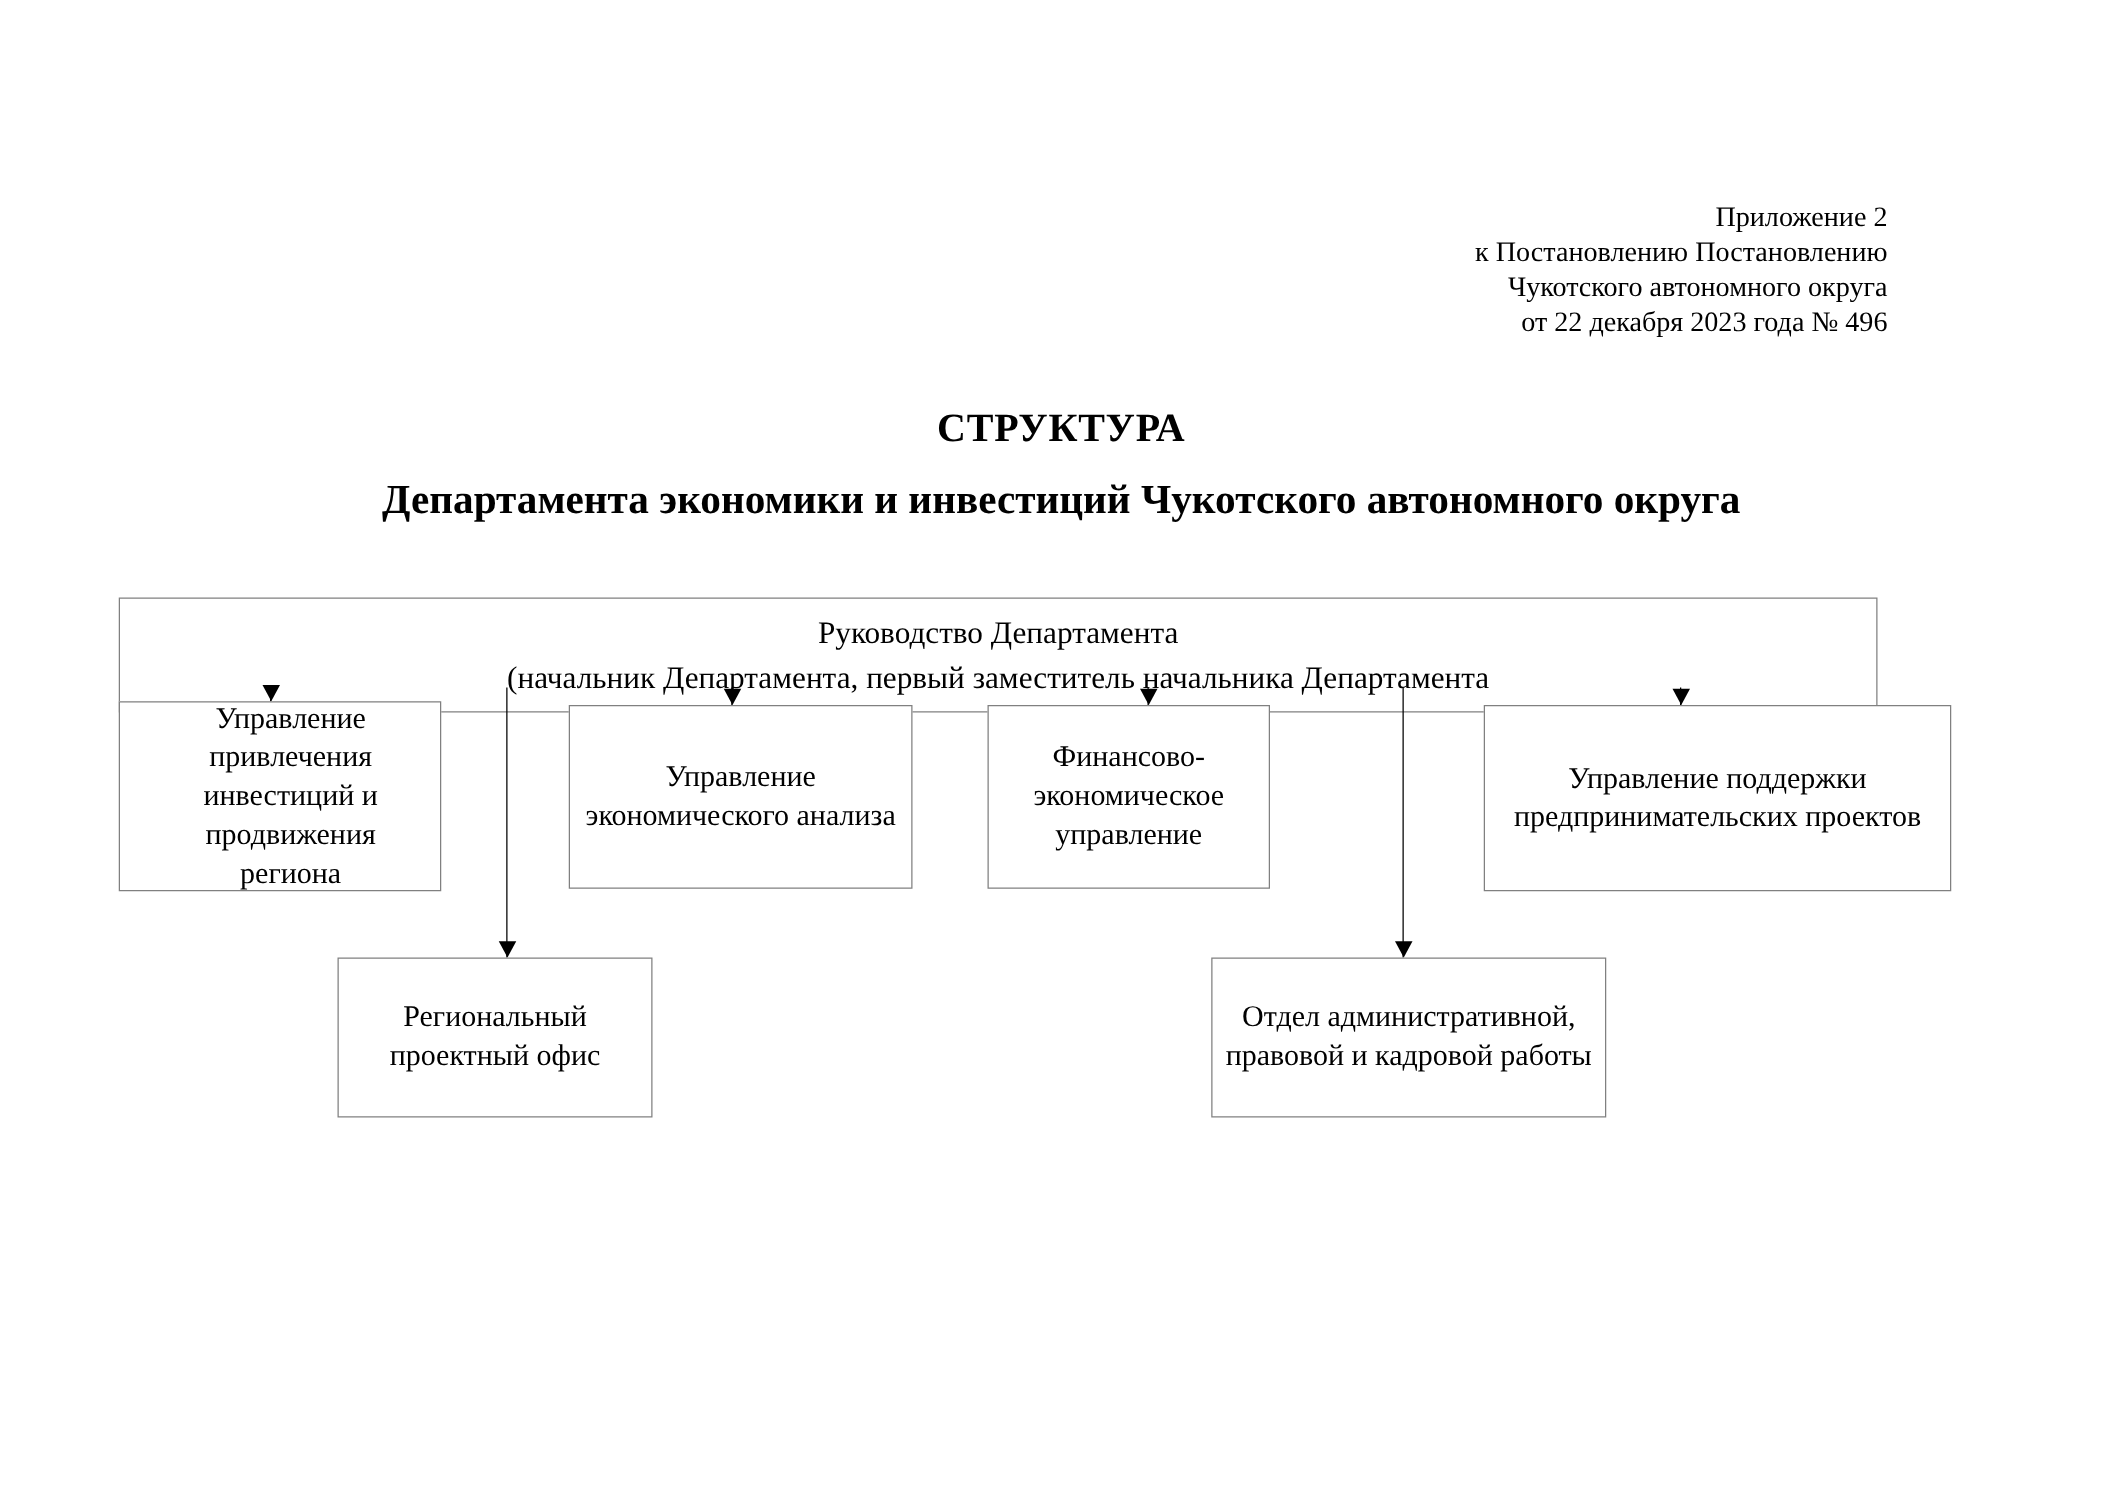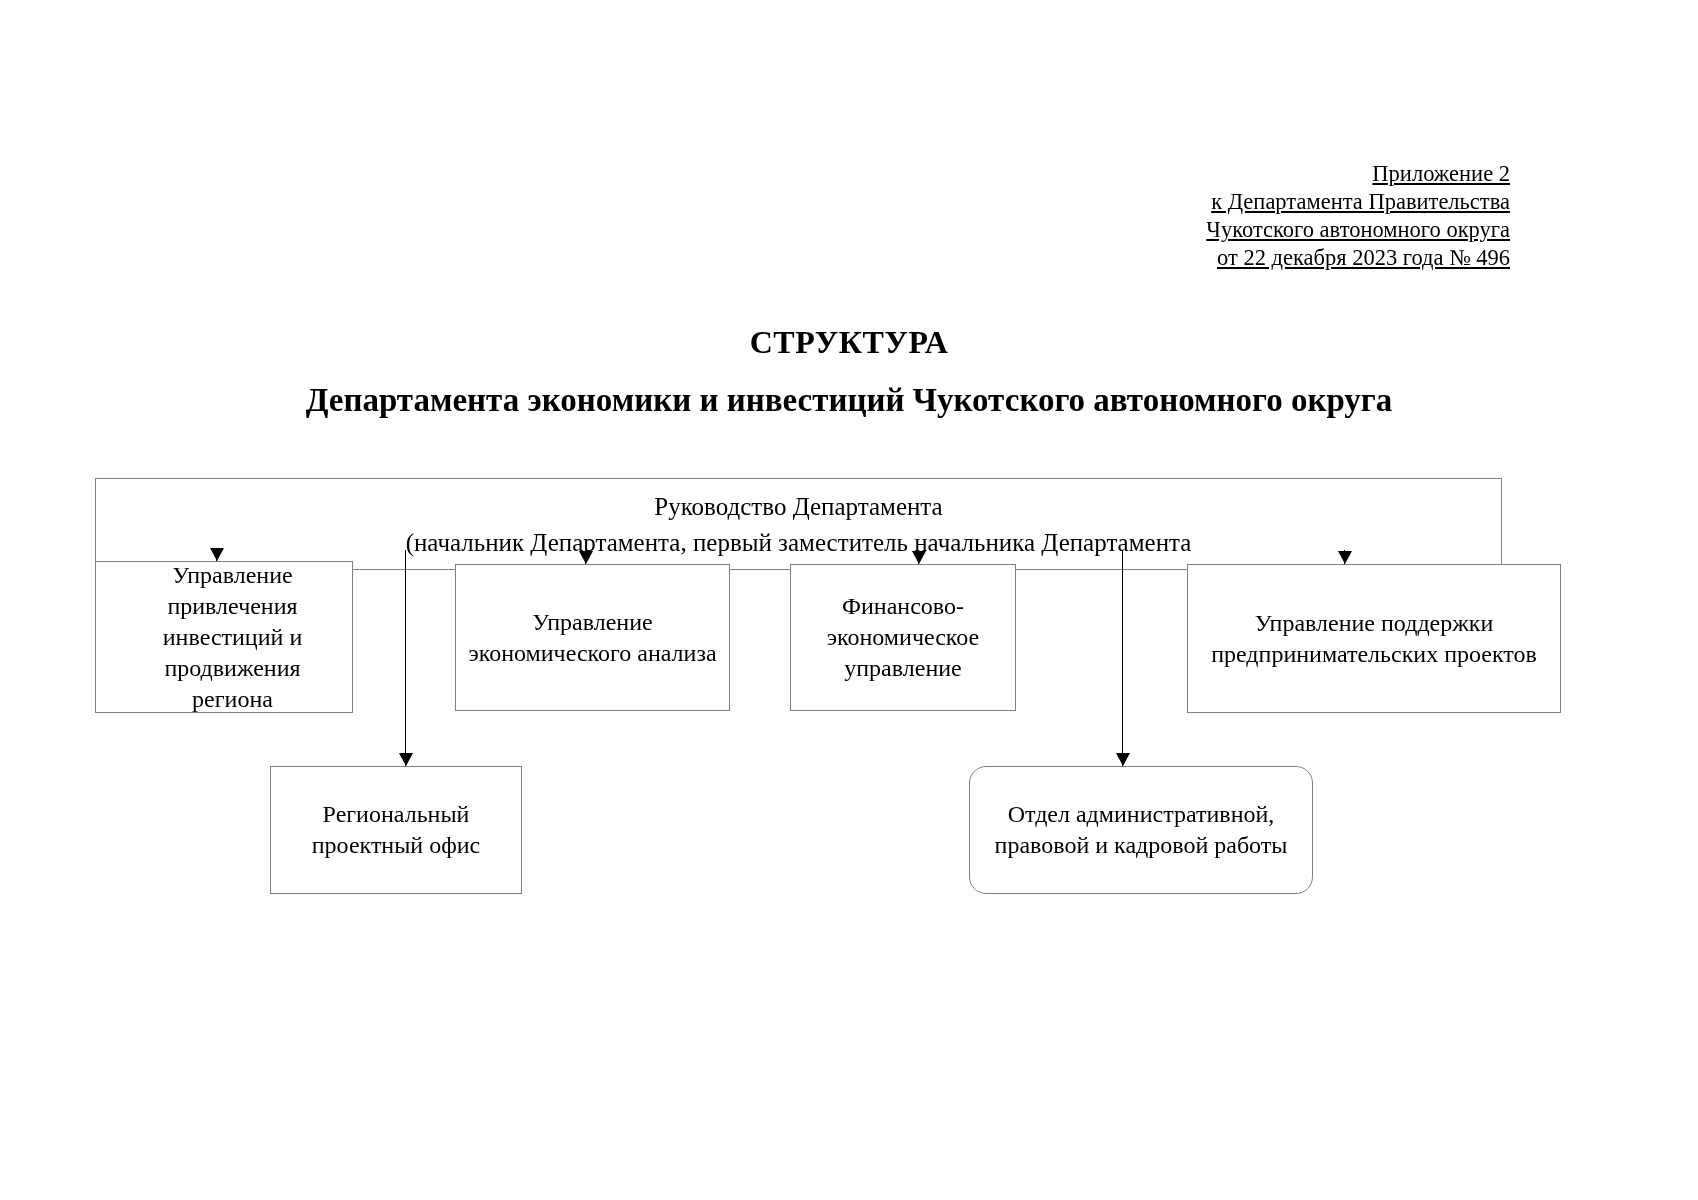--- a/index.html
+++ b/index.html
@@ -24,21 +24,21 @@
   .doc-ref {
     position: absolute;
     left: 1040px;
     top: 160px;
     width: 470px;
     text-align: right;
     font-size: 22.5px;
     line-height: 28px;
     white-space: nowrap;
   }
-  .doc-ref div { display: block; text-decoration: underline; }
+  .doc-ref div { display: block; }
 
   
   .doc-title {
     position: absolute;
     left: 0;
     top: 324px;
     width: 1698px;
     text-align: center;
     font-size: 32px;
     font-weight: bold;
@@ -80,21 +80,21 @@
   #node-root      { left: 95px;  top: 478px;  width: 1407px; height: 92px; }
 
   
   #node-invest    { left: 95px;  top: 561px;  width: 258px; height: 152px; padding-left: 25px; }
   #node-analysis  { left: 455px; top: 564px;  width: 275px; height: 147px; }
   #node-finance   { left: 790px; top: 564px;  width: 226px; height: 147px; }
   #node-support   { left: 1187px; top: 564px; width: 374px; height: 149px; }
 
   
   #node-projoffice{ left: 270px; top: 766px;  width: 252px; height: 128px; }
-  #node-admin     { left: 969px; top: 766px;  width: 344px; height: 128px; border-radius: 17px; }
+  #node-admin     { left: 969px; top: 766px;  width: 316px; height: 128px; }
 
   
   .conn {
     position: absolute;
     width: 0;
     border-left: 1.8px solid #000000;
   }
   .arrowhead {
     position: absolute;
     width: 0;
@@ -128,21 +128,21 @@
   #conn-6 { left: 1344px; top: 550px; height: 16px; }
   #head-6 { left: 1338px; top: 551px; }
 </style>
 </head>
 <body>
 
 <div id="page">
 
   <div class="doc-ref">
     <div>Приложение 2</div>
-    <div>к Департамента Правительства</div>
+    <div>к Постановлению Постановлению</div>
     <div>Чукотского автономного округа</div>
     <div>от 22 декабря 2023 года № 496</div>
   </div>
 
   <div class="doc-title">СТРУКТУРА</div>
   <div class="doc-subtitle">Департамента экономики и инвестиций Чукотского автономного округа</div>
 
   <div class="node root" id="node-root">
     <span class="txt">
       <span>Руководство Департамента</span><br>

